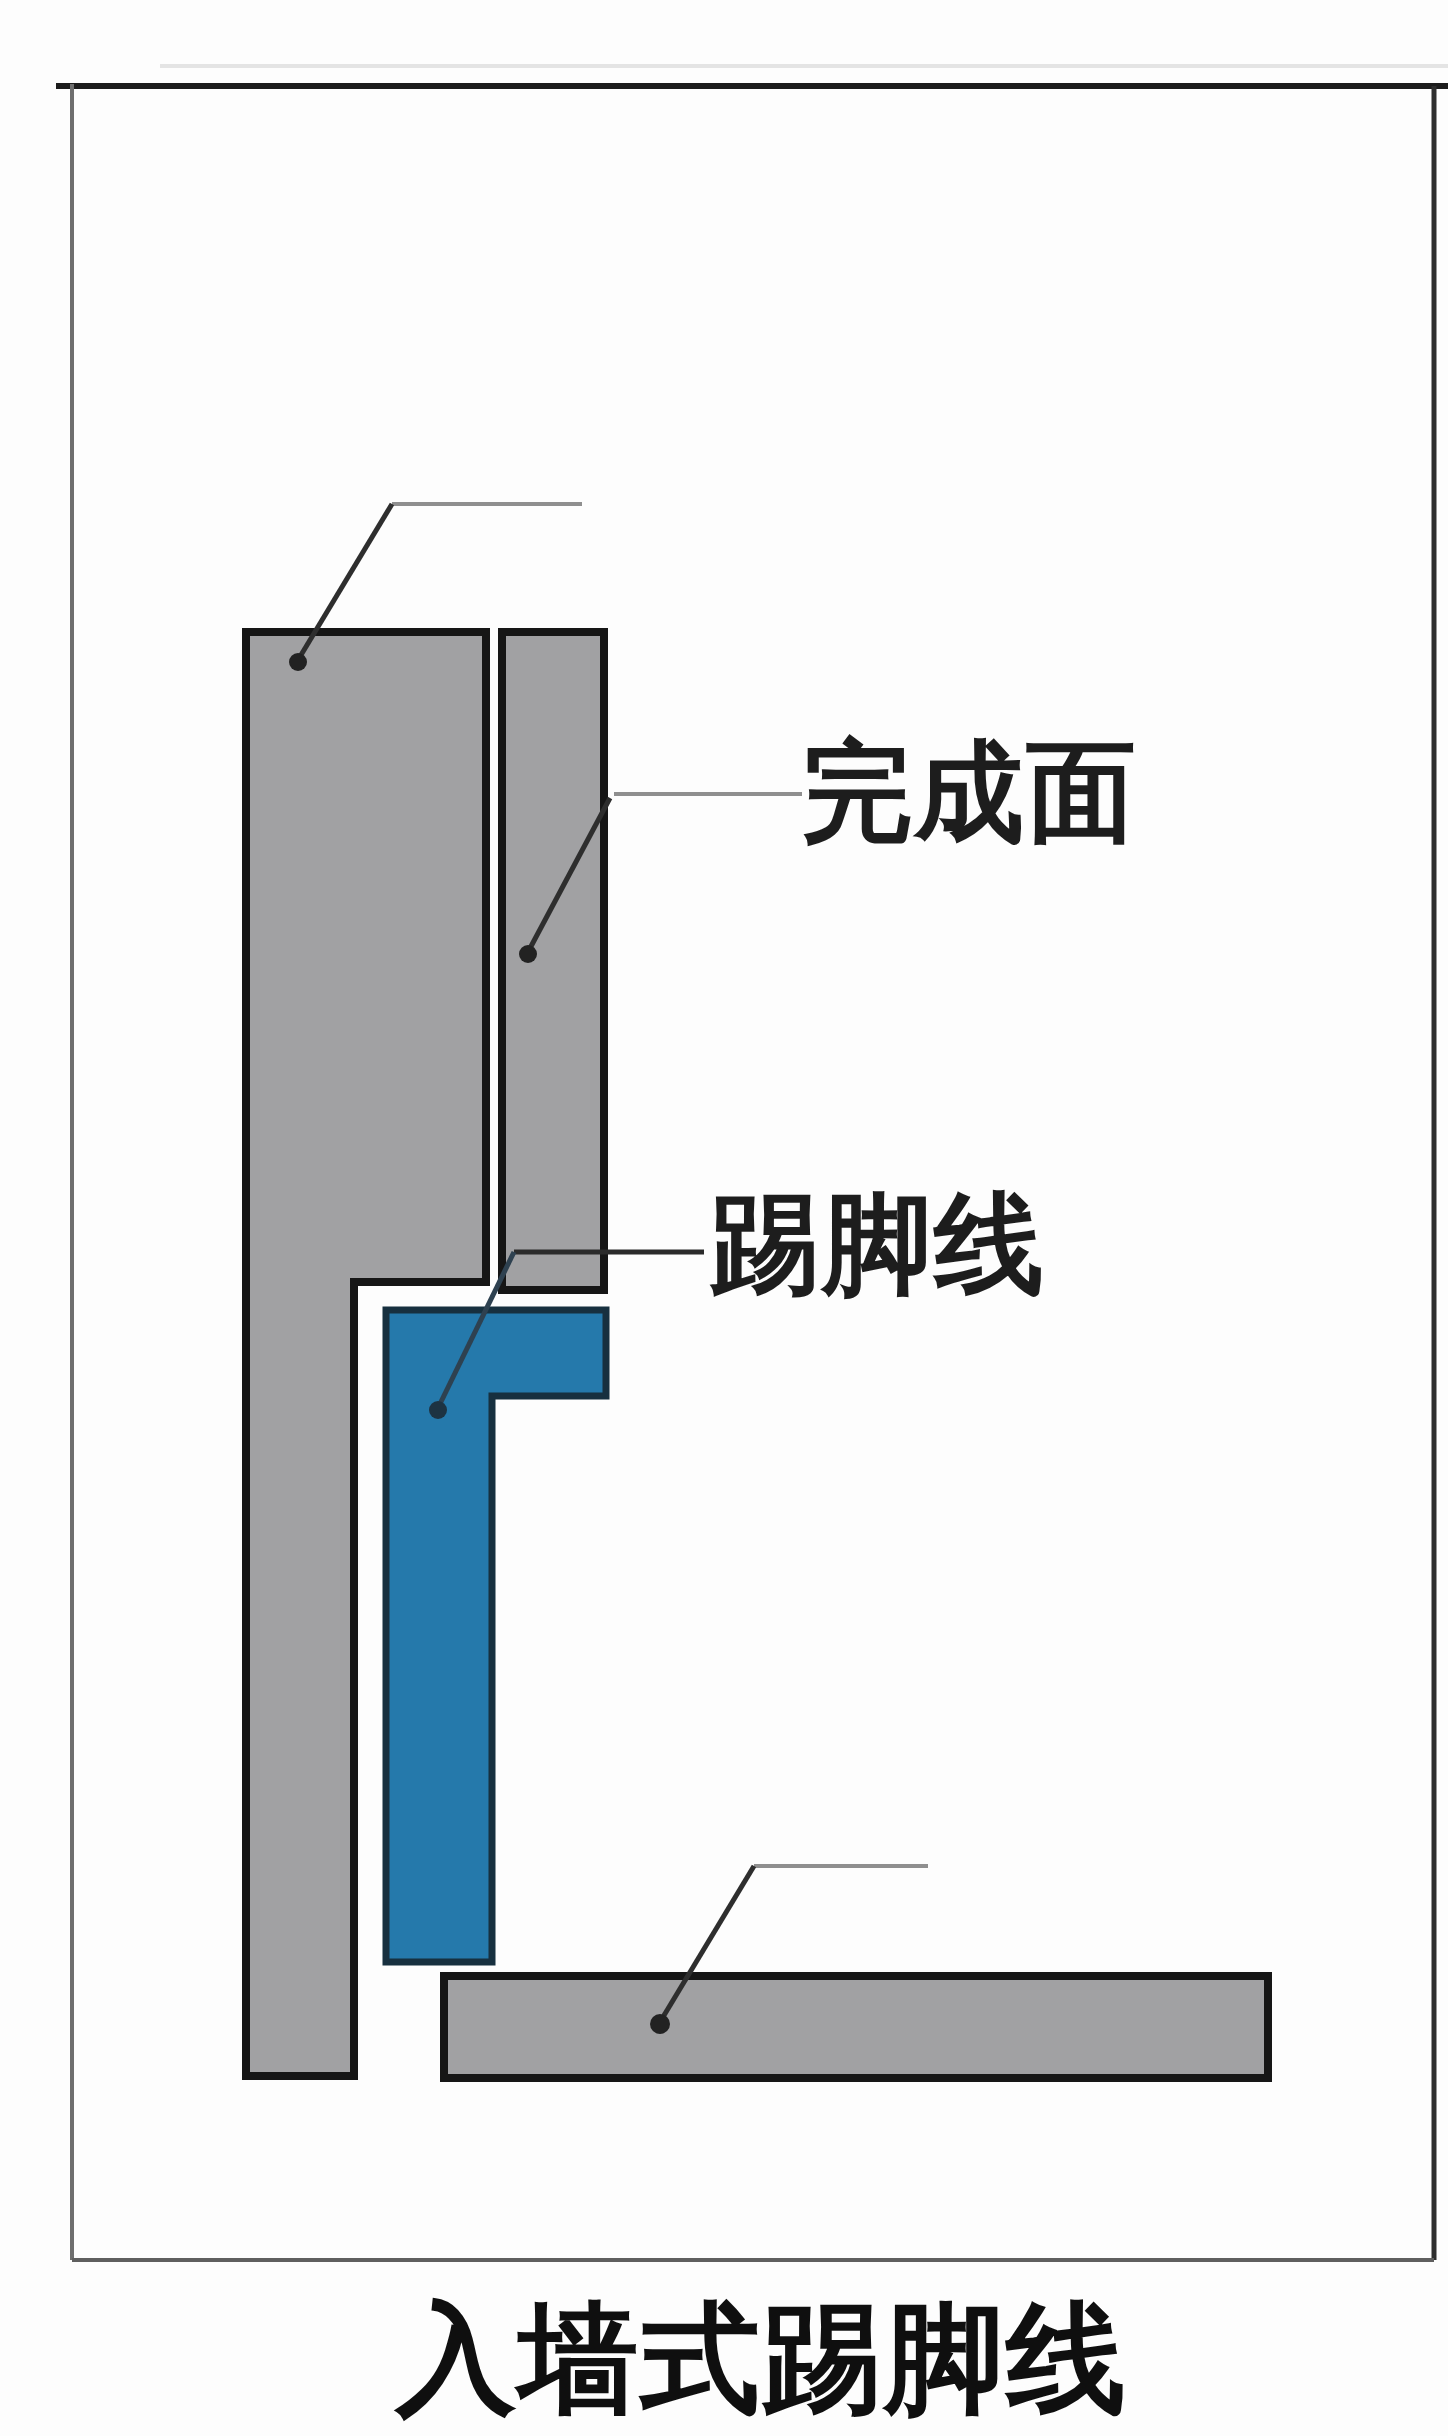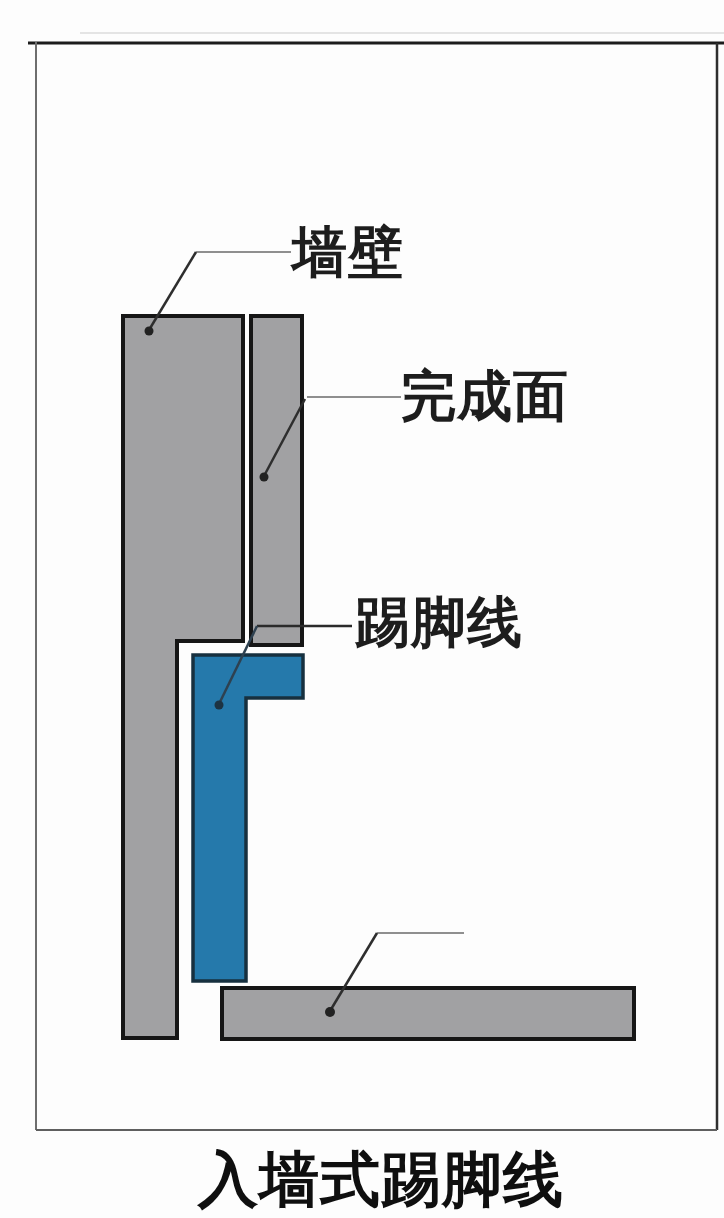--- a/index.html
+++ b/index.html
@@ -71,21 +71,20 @@
 
     <line x1="352" y1="626" x2="257" y2="626" stroke="#2b2b2b" stroke-width="2.5"></line>
     <line x1="257" y1="626" x2="219" y2="704" stroke="#2e4150" stroke-width="2.5"></line>
     <circle cx="219" cy="705" r="4.5" fill="#1d3342"></circle>
 
     <line x1="464" y1="933" x2="377" y2="933" stroke="#8f8f8f" stroke-width="2"></line>
     <line x1="377" y1="933" x2="330" y2="1011" stroke="#2e2e2e" stroke-width="2.5"></line>
     <circle cx="330" cy="1012" r="5" fill="#222222"></circle>
   </svg>
 
-  <div class="lbl" style="left:292px; top:224px;">墙壁</div>
 
   <div class="lbl" style="left:355px; top:594px;">踢脚线</div>
 
   <div class="lbl" style="left:401px; top:368px;">完成面</div>
 
 
   <div class="diagram-title" style="left:198px; top:1148px;">入墙式踢脚线</div>
 
 </div>
 

